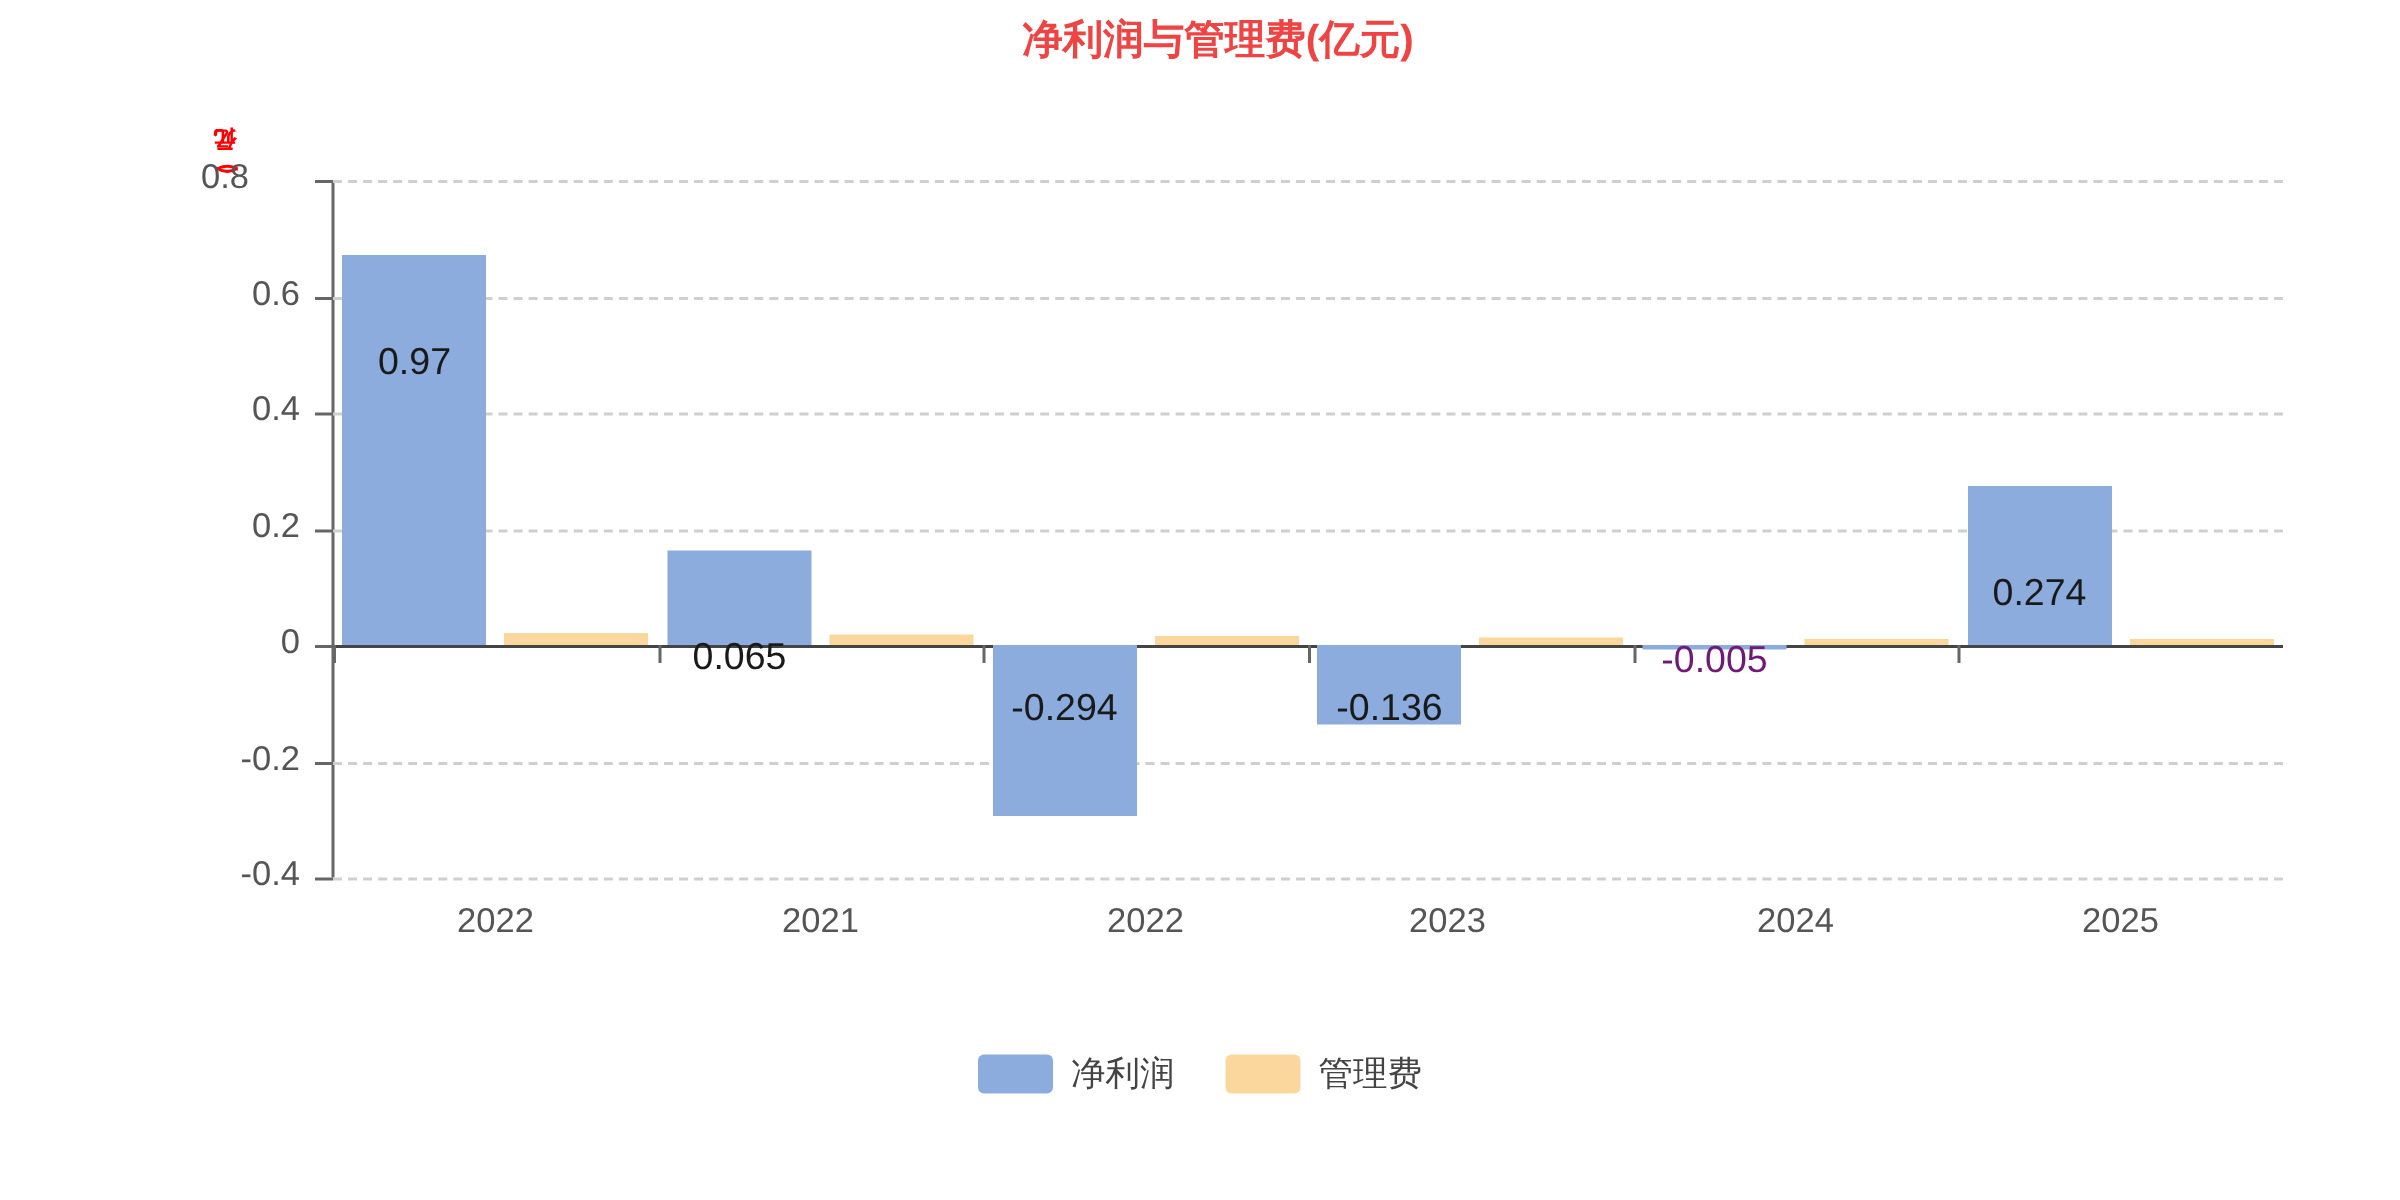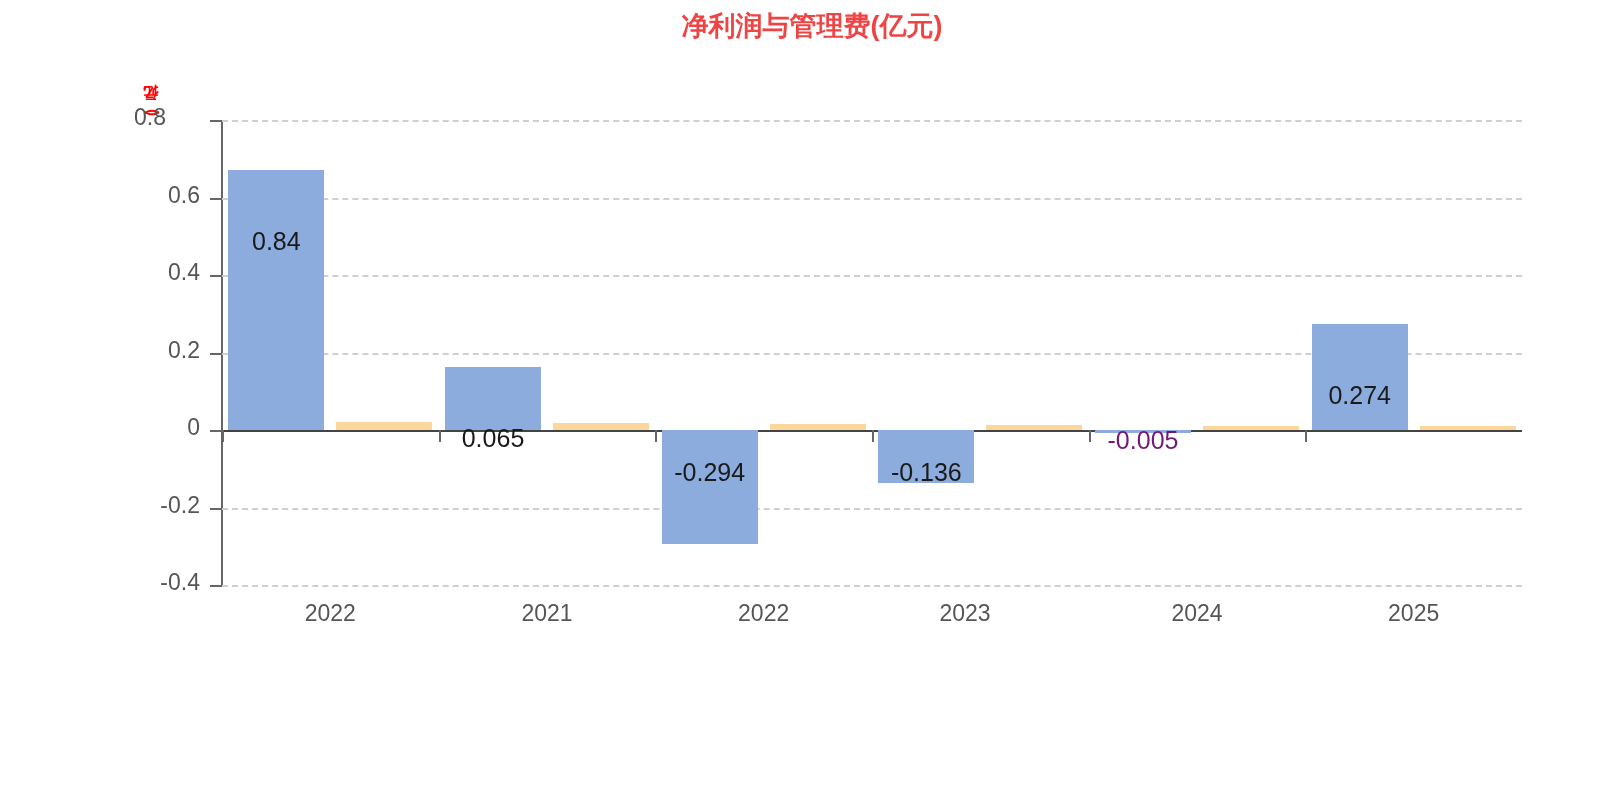--- a/index.html
+++ b/index.html
@@ -189,21 +189,21 @@
 
   <div class="plot-area" id="plot-area">
       <div class="grid-line" style="top: 0px;"></div>
       <div class="grid-line" style="top: 77.5px;"></div>
       <div class="grid-line" style="top: 155px;"></div>
       <div class="grid-line" style="top: 232.5px;"></div>
       <div class="zero-line" style="top: 310px;"></div>
       <div class="grid-line" style="top: 387.5px;"></div>
       <div class="grid-line" style="top: 465px;"></div>
       <div class="bar bar-net" style="left: 6.33333px; top: 50.375px; width: 96px; height: 259.625px; background: rgb(139, 172, 220);"></div>
-      <div class="bar-label" style="left: -23.6667px; width: 156px; top: 107.375px;">0.84</div>
+      <div class="bar-label" style="left: -23.6667px; width: 156px; top: 107.375px;">0.97</div>
       <div class="bar bar-admin" style="left: 114.333px; top: 301.862px; width: 96px; height: 8.1375px; background: rgb(251, 215, 158);"></div>
       <div class="bar bar-net" style="left: 223px; top: 247.225px; width: 96px; height: 62.775px; background: rgb(139, 172, 220);"></div>
       <div class="bar-label" style="left: 193px; width: 156px; top: 304.225px;">0.065</div>
       <div class="bar bar-admin" style="left: 331px; top: 302.637px; width: 96px; height: 7.3625px; background: rgb(251, 215, 158);"></div>
       <div class="bar bar-net" style="left: 439.667px; top: 310px; width: 96px; height: 113.925px; background: rgb(139, 172, 220);"></div>
       <div class="bar-label" style="left: 409.667px; width: 156px; top: 338px;">-0.294</div>
       <div class="bar bar-admin" style="left: 547.667px; top: 304.187px; width: 96px; height: 5.8125px; background: rgb(251, 215, 158);"></div>
       <div class="bar bar-net" style="left: 656.333px; top: 310px; width: 96px; height: 52.7px; background: rgb(139, 172, 220);"></div>
       <div class="bar-label" style="left: 626.333px; width: 156px; top: 338px;">-0.136</div>
       <div class="bar bar-admin" style="left: 764.333px; top: 305.35px; width: 96px; height: 4.65px; background: rgb(251, 215, 158);"></div>
@@ -237,14 +237,24 @@
       <div class="x-tick" style="left: 655.333px; top: 430px;"></div>
       <div class="x-tick-label" style="left: 683.667px; width: 160px;">2022</div>
       <div class="x-tick" style="left: 872px; top: 430px;"></div>
       <div class="x-tick-label" style="left: 885px; width: 160px;">2023</div>
       <div class="x-tick" style="left: 1088.67px; top: 430px;"></div>
       <div class="x-tick-label" style="left: 1117px; width: 160px;">2024</div>
       <div class="x-tick" style="left: 1305.33px; top: 430px;"></div>
       <div class="x-tick-label" style="left: 1333.67px; width: 160px;">2025</div>
     </div>
 
+  <div class="legend" id="legend">
+      <div class="legend-item">
+        <div class="legend-swatch" style="background: rgb(139, 172, 220);"></div>
+        <div class="legend-label">净利润</div>
+      </div>
+      <div class="legend-item">
+        <div class="legend-swatch" style="background: rgb(251, 215, 158);"></div>
+        <div class="legend-label">管理费</div>
+      </div>
+    </div>
 
 </div>
 
 </body></html>

